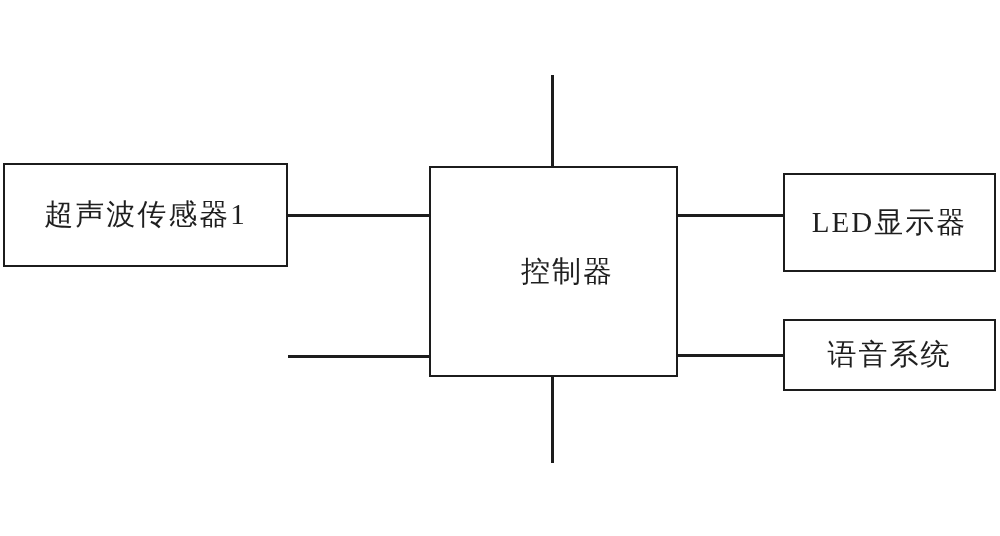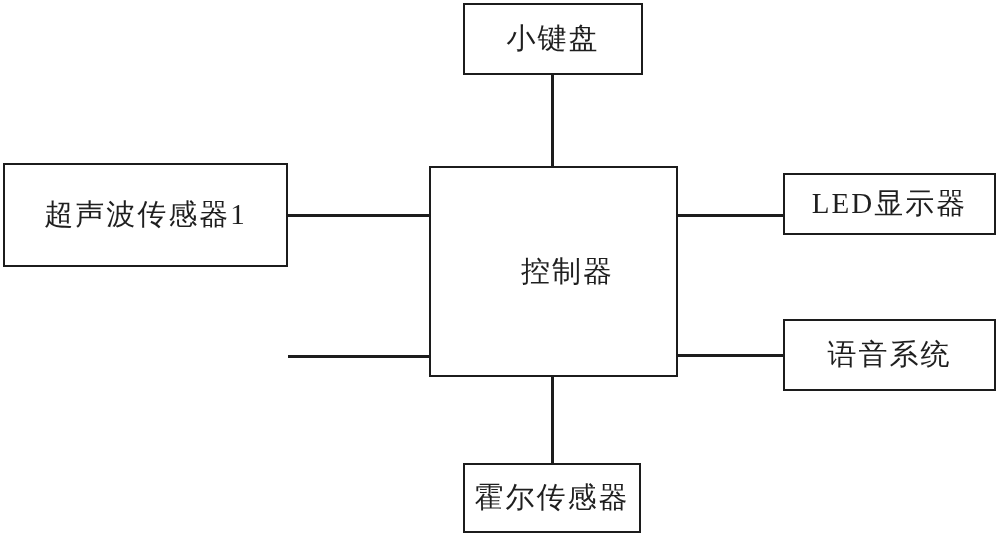--- a/index.html
+++ b/index.html
@@ -30,21 +30,21 @@
   }
   .line {
     position: absolute;
     background: #1c1c1c;
   }
   
   .n-keypad      { left: 463px; top:   3px; width: 180px; height:  72px; }
   .n-ultra1      { left:   3px; top: 163px; width: 285px; height: 104px; text-align: right; }
   .n-ultra2      { left:   3px; top: 303px; width: 285px; height: 105px; }
   .n-controller  { left: 429px; top: 166px; width: 249px; height: 211px; padding-left: 28px; }
-  .n-led         { left: 783px; top: 173px; width: 213px; height:  62px; }
+  .n-led         { left: 783px; top: 173px; width: 213px; height:  99px; }
   .n-voice       { left: 783px; top: 319px; width: 213px; height:  72px; }
   .n-hall        { left: 463px; top: 463px; width: 178px; height:  70px; }
   
   .c-keypad      { left: 551px; top:  75px; width:   3px; height:  91px; }
   .c-hall        { left: 551px; top: 377px; width:   3px; height:  86px; }
   .c-ultra1      { left: 288px; top: 214px; width: 141px; height:   3px; }
   .c-ultra2      { left: 288px; top: 355px; width: 141px; height:   3px; }
   .c-led         { left: 678px; top: 214px; width: 105px; height:   3px; }
   .c-voice       { left: 678px; top: 354px; width: 105px; height:   3px; }
 </style>
@@ -53,38 +53,32 @@
 
 <div class="stage">
 
   <div class="line c-keypad"></div>
   <div class="line c-ultra1"></div>
   <div class="line c-ultra2"></div>
   <div class="line c-led"></div>
   <div class="line c-voice"></div>
   <div class="line c-hall"></div>
 
-  <div class="node n-keypad">
-    <span>小键盘</span>
-  </div>
 
   <div class="node n-ultra1">
     <span>超声波传感器1</span>
   </div>
 
 
   <div class="node n-controller">
     <span>控制器</span>
   </div>
 
   <div class="node n-led">
     <span>LED显示器</span>
   </div>
 
   <div class="node n-voice">
     <span>语音系统</span>
   </div>
 
-  <div class="node n-hall">
-    <span>霍尔传感器</span>
-  </div>
 
 </div>
 
 </body></html>

